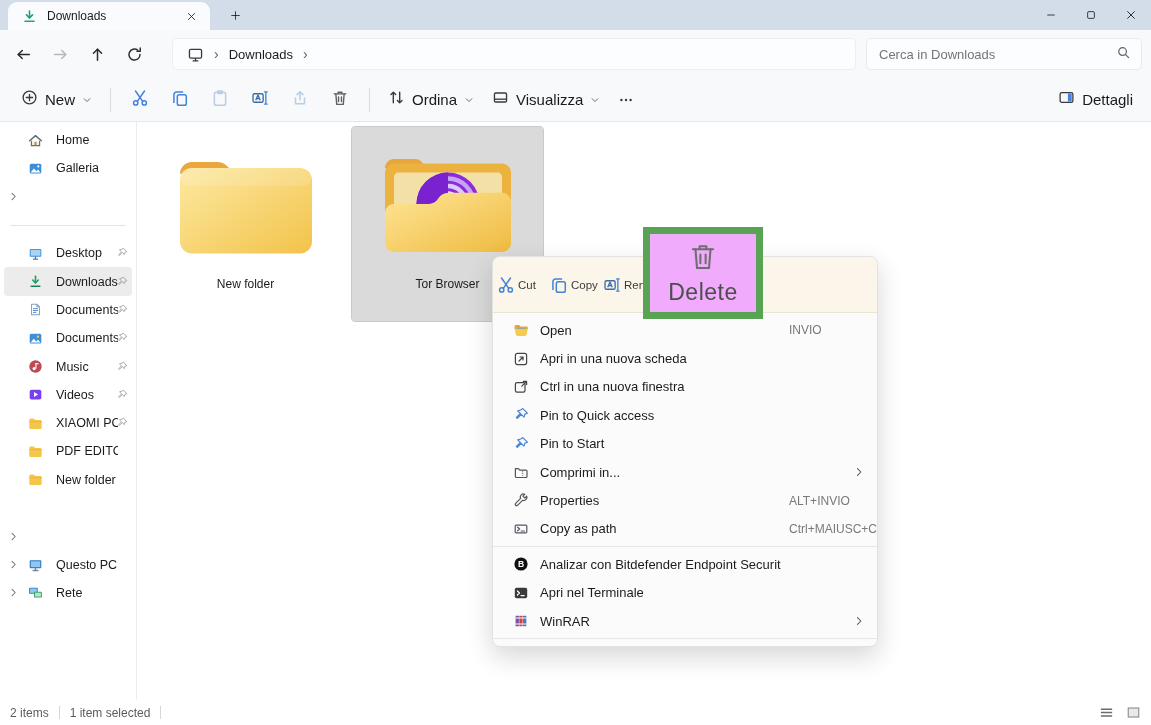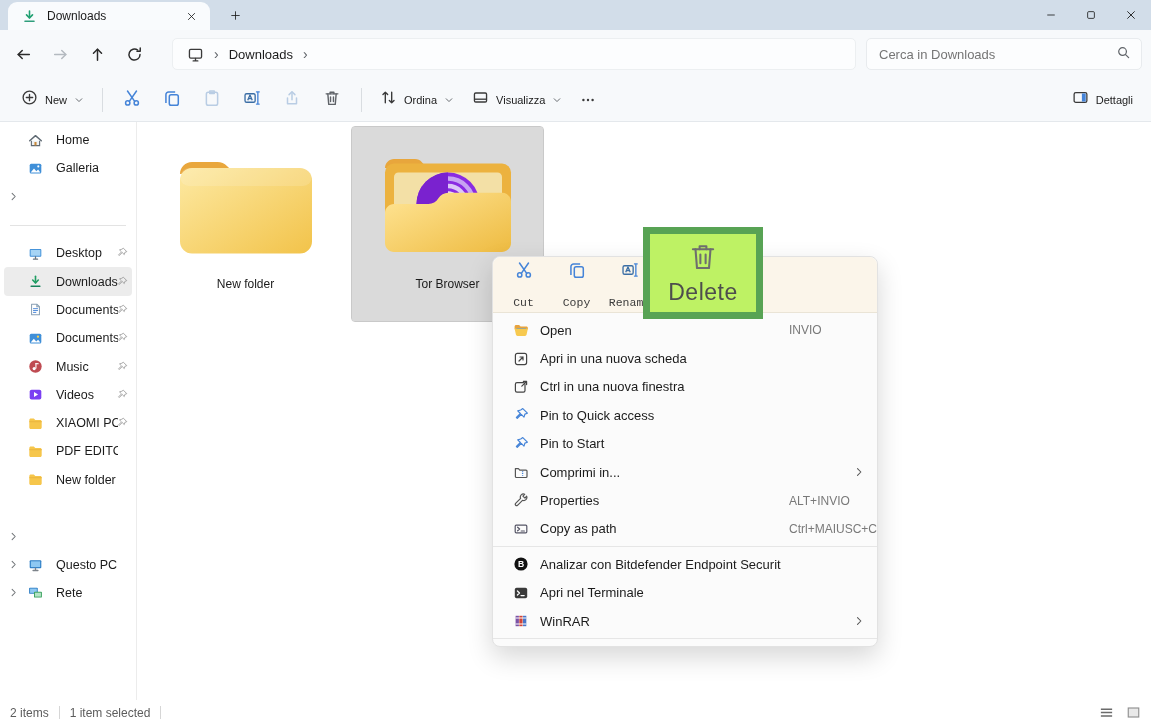--- a/index.html
+++ b/index.html
@@ -34,21 +34,21 @@
   .searchbar{position:absolute;left:866px;top:8px;width:276px;height:32px;background:#fcfdfe;border:1px solid #e8ebee;
              border-radius:5px;display:flex;align-items:center;box-sizing:border-box;padding:0 10px;}
   .search-text{flex:1;font-size:13px;color:#767d84;border:0;background:transparent;outline:none;font-family:inherit;}
   .search-icon svg{width:15px;height:15px;}
 
   
   .toolbar{position:absolute;top:78px;left:0;right:0;height:44px;background:#f7f9fb;border-bottom:1px solid #e4e8ec;
            display:flex;align-items:center;box-sizing:border-box;padding:0 12px;}
   .tb-btn{display:flex;align-items:center;gap:7px;padding:0 9px;height:32px;border-radius:5px;}
   .tb-btn svg{width:17px;height:17px;}
-  .tb-label{font-size:11px;}
+  .tb-label{font-size:15px;}
   .tb-chev svg{width:10px;height:10px;}
   .tb-sep{width:1px;height:24px;background:#d9dde1;margin:0 9px;}
   .tb-actions{display:flex;align-items:center;}
   .tb-icon-btn{width:40px;height:32px;display:flex;align-items:center;justify-content:center;border-radius:5px;}
   .tb-icon-btn svg{width:18px;height:18px;}
   .tb-more{width:34px;height:32px;display:flex;align-items:center;justify-content:center;}
   .tb-more svg{width:16px;height:16px;}
   .tb-right{margin-left:auto;display:flex;align-items:center;gap:7px;padding:0 6px;height:32px;}
   .tb-right svg{width:17px;height:17px;}
 
@@ -76,36 +76,36 @@
   .tile-icon svg{width:150px;height:122px;display:block;}
   .tile-label{font-size:12px;margin-top:12px;}
   .tile-newfolder{left:13px;}
   .tile-tor{left:215px;}
 
   
   .ctxmenu{position:absolute;left:492px;top:256px;width:386px;background:#fbfbfb;border:1px solid #e2e2e2;
            border-radius:8px;box-shadow:0 10px 26px rgba(0,0,0,.16);box-sizing:border-box;z-index:5;}
   .ctx-quick{height:55px;background:#fbf5ea;border-radius:8px 8px 0 0;border-bottom:1px solid #eae4d6;
              display:flex;align-items:center;padding-left:4px;}
-  .qa{width:53px;height:48px;display:flex;flex-direction:column;align-items:center;justify-content:space-between;gap:3px;border-radius:4px;font-family:Liberation Mono, monospace;}
+  .qa{width:53px;height:48px;display:flex;flex-direction:row;align-items:center;justify-content:flex-start;gap:3px;border-radius:4px;}
   .qa-icon svg{width:18px;height:18px;display:block;}
   .qa-label{font-size:11.5px;color:#3c3c3c;}
   .ctx-list{padding:3px 0 4px 0;}
   .menu-row{position:relative;height:28.4px;display:flex;align-items:center;padding:0 14px 0 20px;box-sizing:border-box;}
   .mi-icon{width:17px;display:flex;margin-right:10px;}
   .mi-icon svg{width:16px;height:16px;}
   .mi-label{font-size:13px;white-space:nowrap;}
   .mi-shortcut{position:absolute;left:296px;font-size:12px;color:#797979;white-space:nowrap;}
   .mi-chevron{position:absolute;right:12px;display:flex;}
   .mi-chevron svg{width:12px;height:12px;}
   .menu-row[data-kind="divider"]{height:7px;padding:0;}
   .menu-row[data-kind="divider"]::after{content:"";position:absolute;left:0;right:0;top:3px;border-top:1px solid #e6e6e6;}
 
   
-  .annotation{position:absolute;left:643px;top:227px;width:120px;height:92px;border:7px solid #58a354;background:#bef264;
+  .annotation{position:absolute;left:643px;top:227px;width:120px;height:92px;border:7px solid #58a354;background:#f0abfc;
               box-sizing:border-box;display:flex;flex-direction:column;align-items:center;justify-content:center;gap:2px;z-index:9;}
   .annotation svg{width:30px;height:32px;}
   .ann-label{font-size:23px;color:#4d4d4d;letter-spacing:.5px;}
 
   
   .statusbar{position:absolute;left:0;right:0;bottom:0;height:25px;background:#fff;display:flex;align-items:center;
              padding:0 10px;box-sizing:border-box;font-size:12px;color:#5c5c5c;}
   .sb-sep{width:1px;height:13px;background:#d6d6d6;margin:0 10px;}
   .sb-right{margin-left:auto;display:flex;align-items:center;gap:12px;}
   .sb-right .sb-view{display:flex;}

